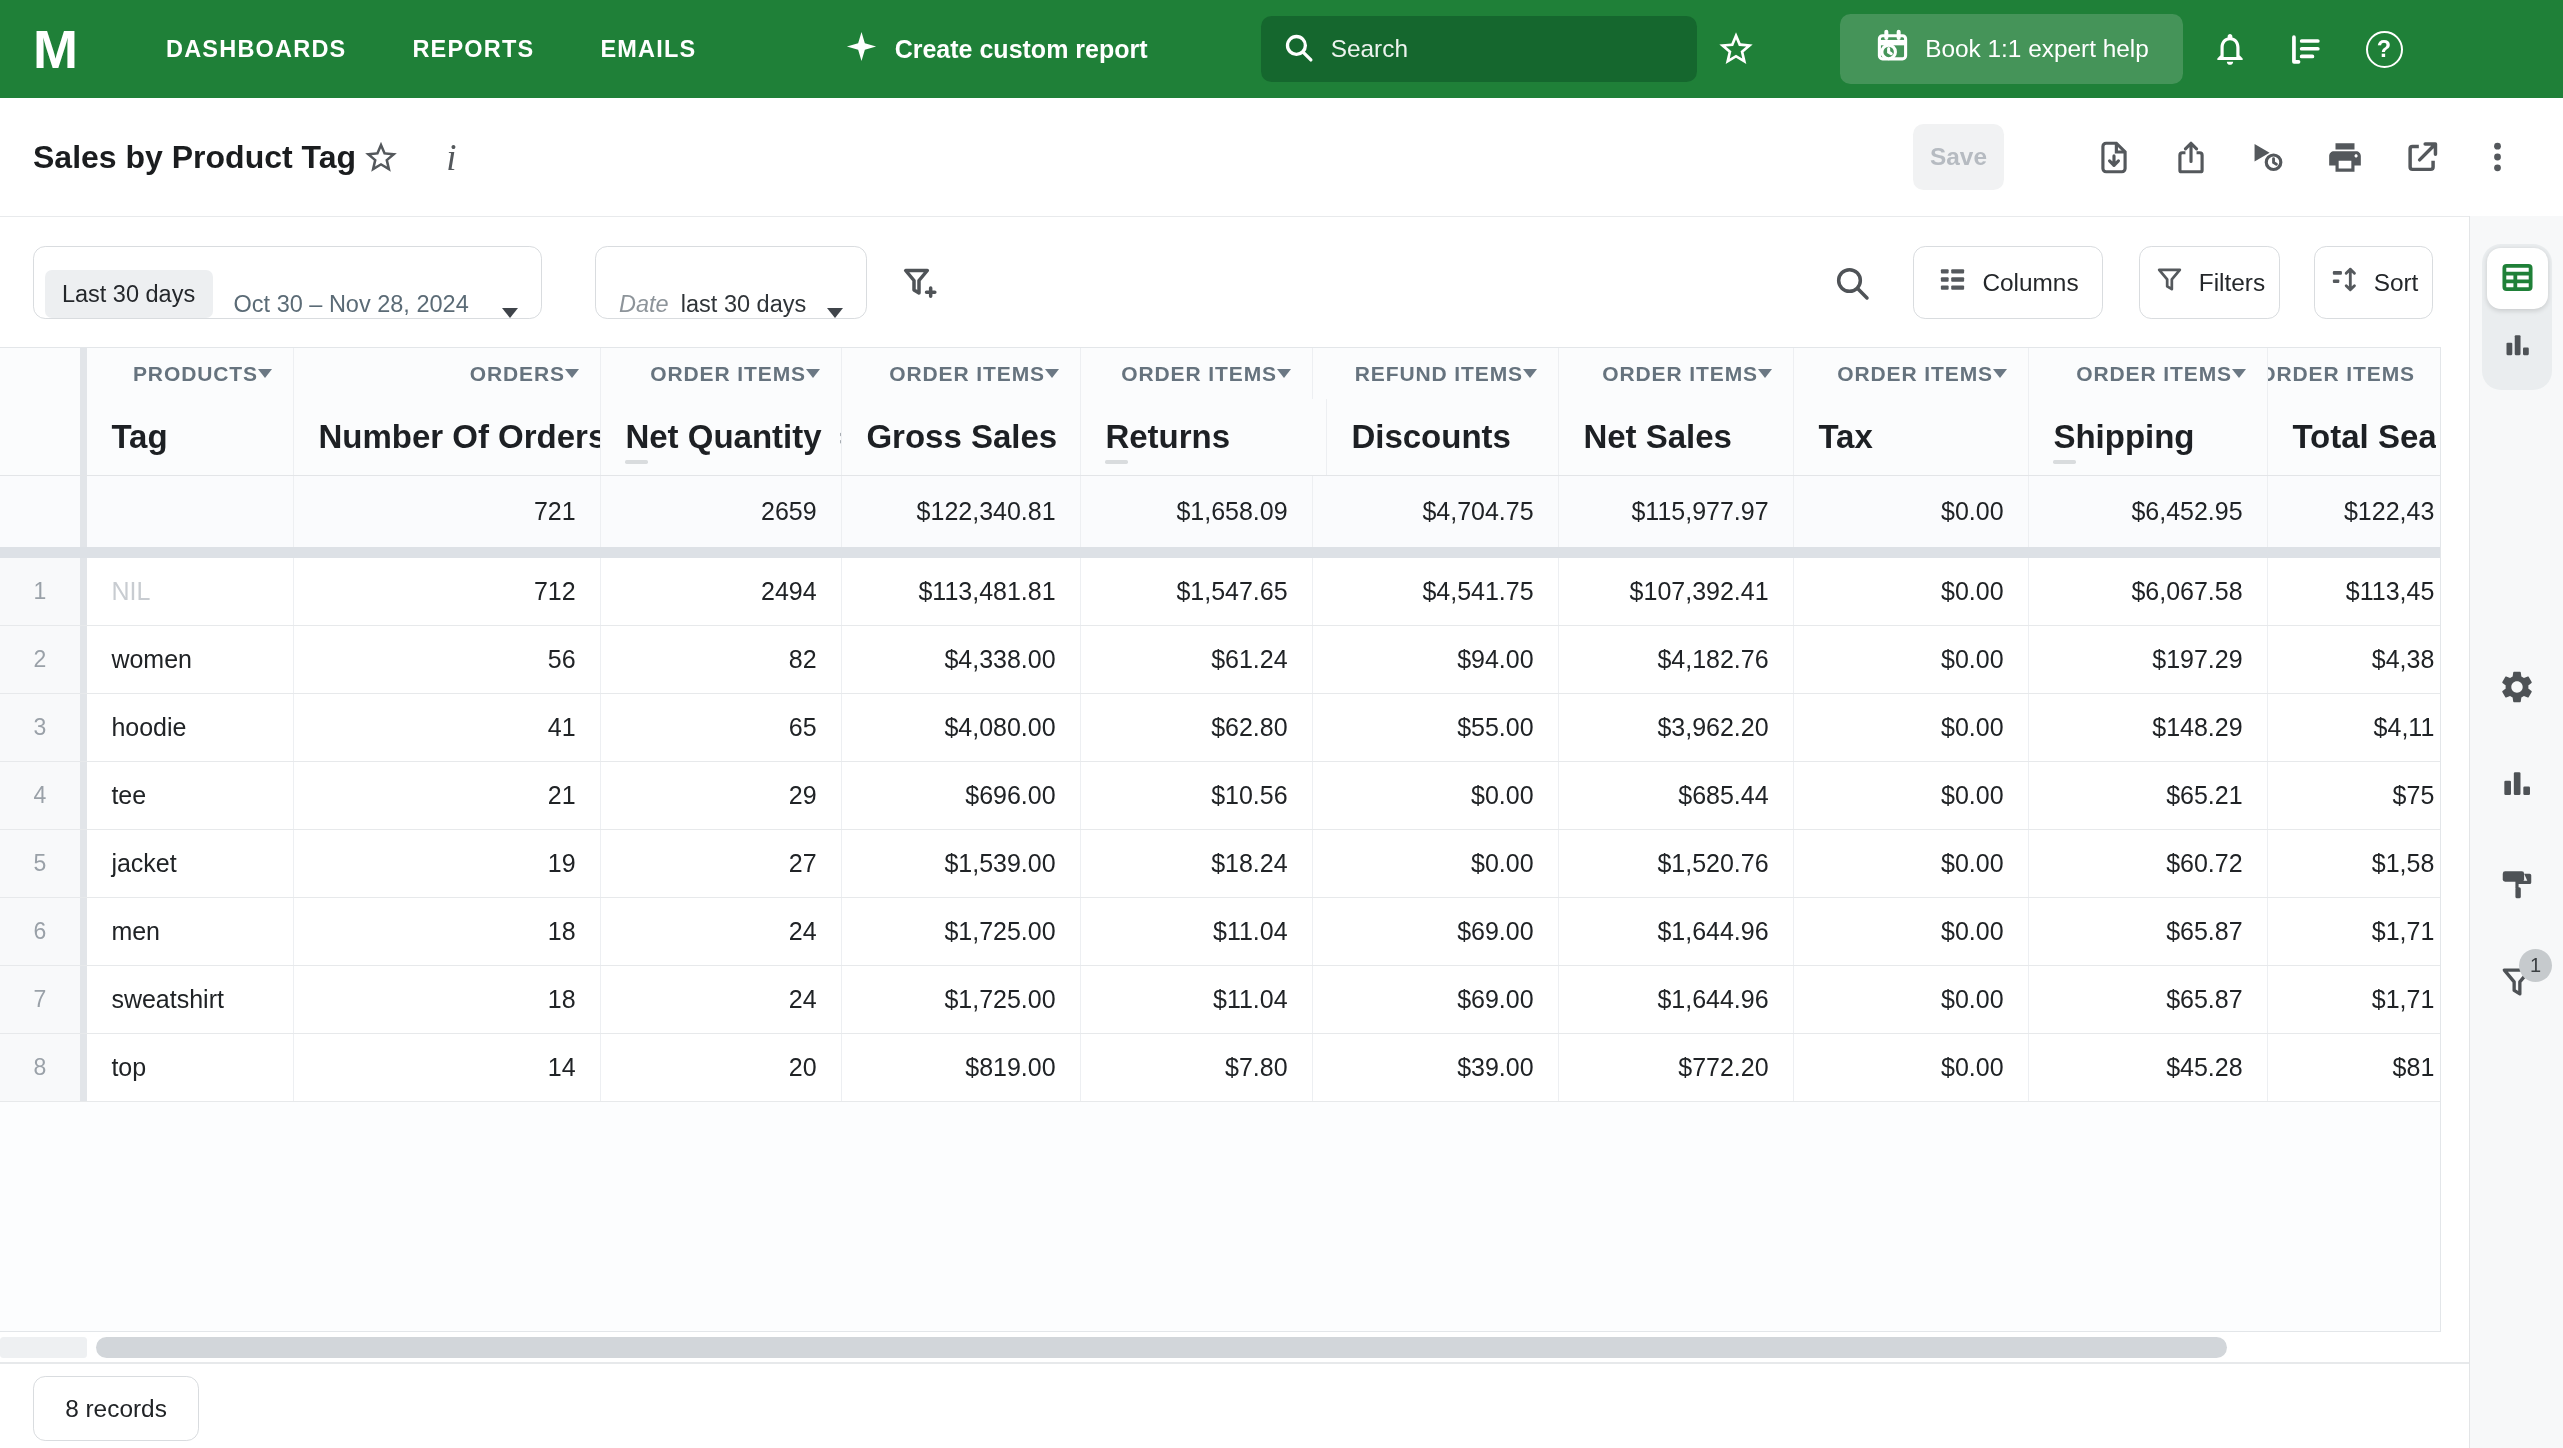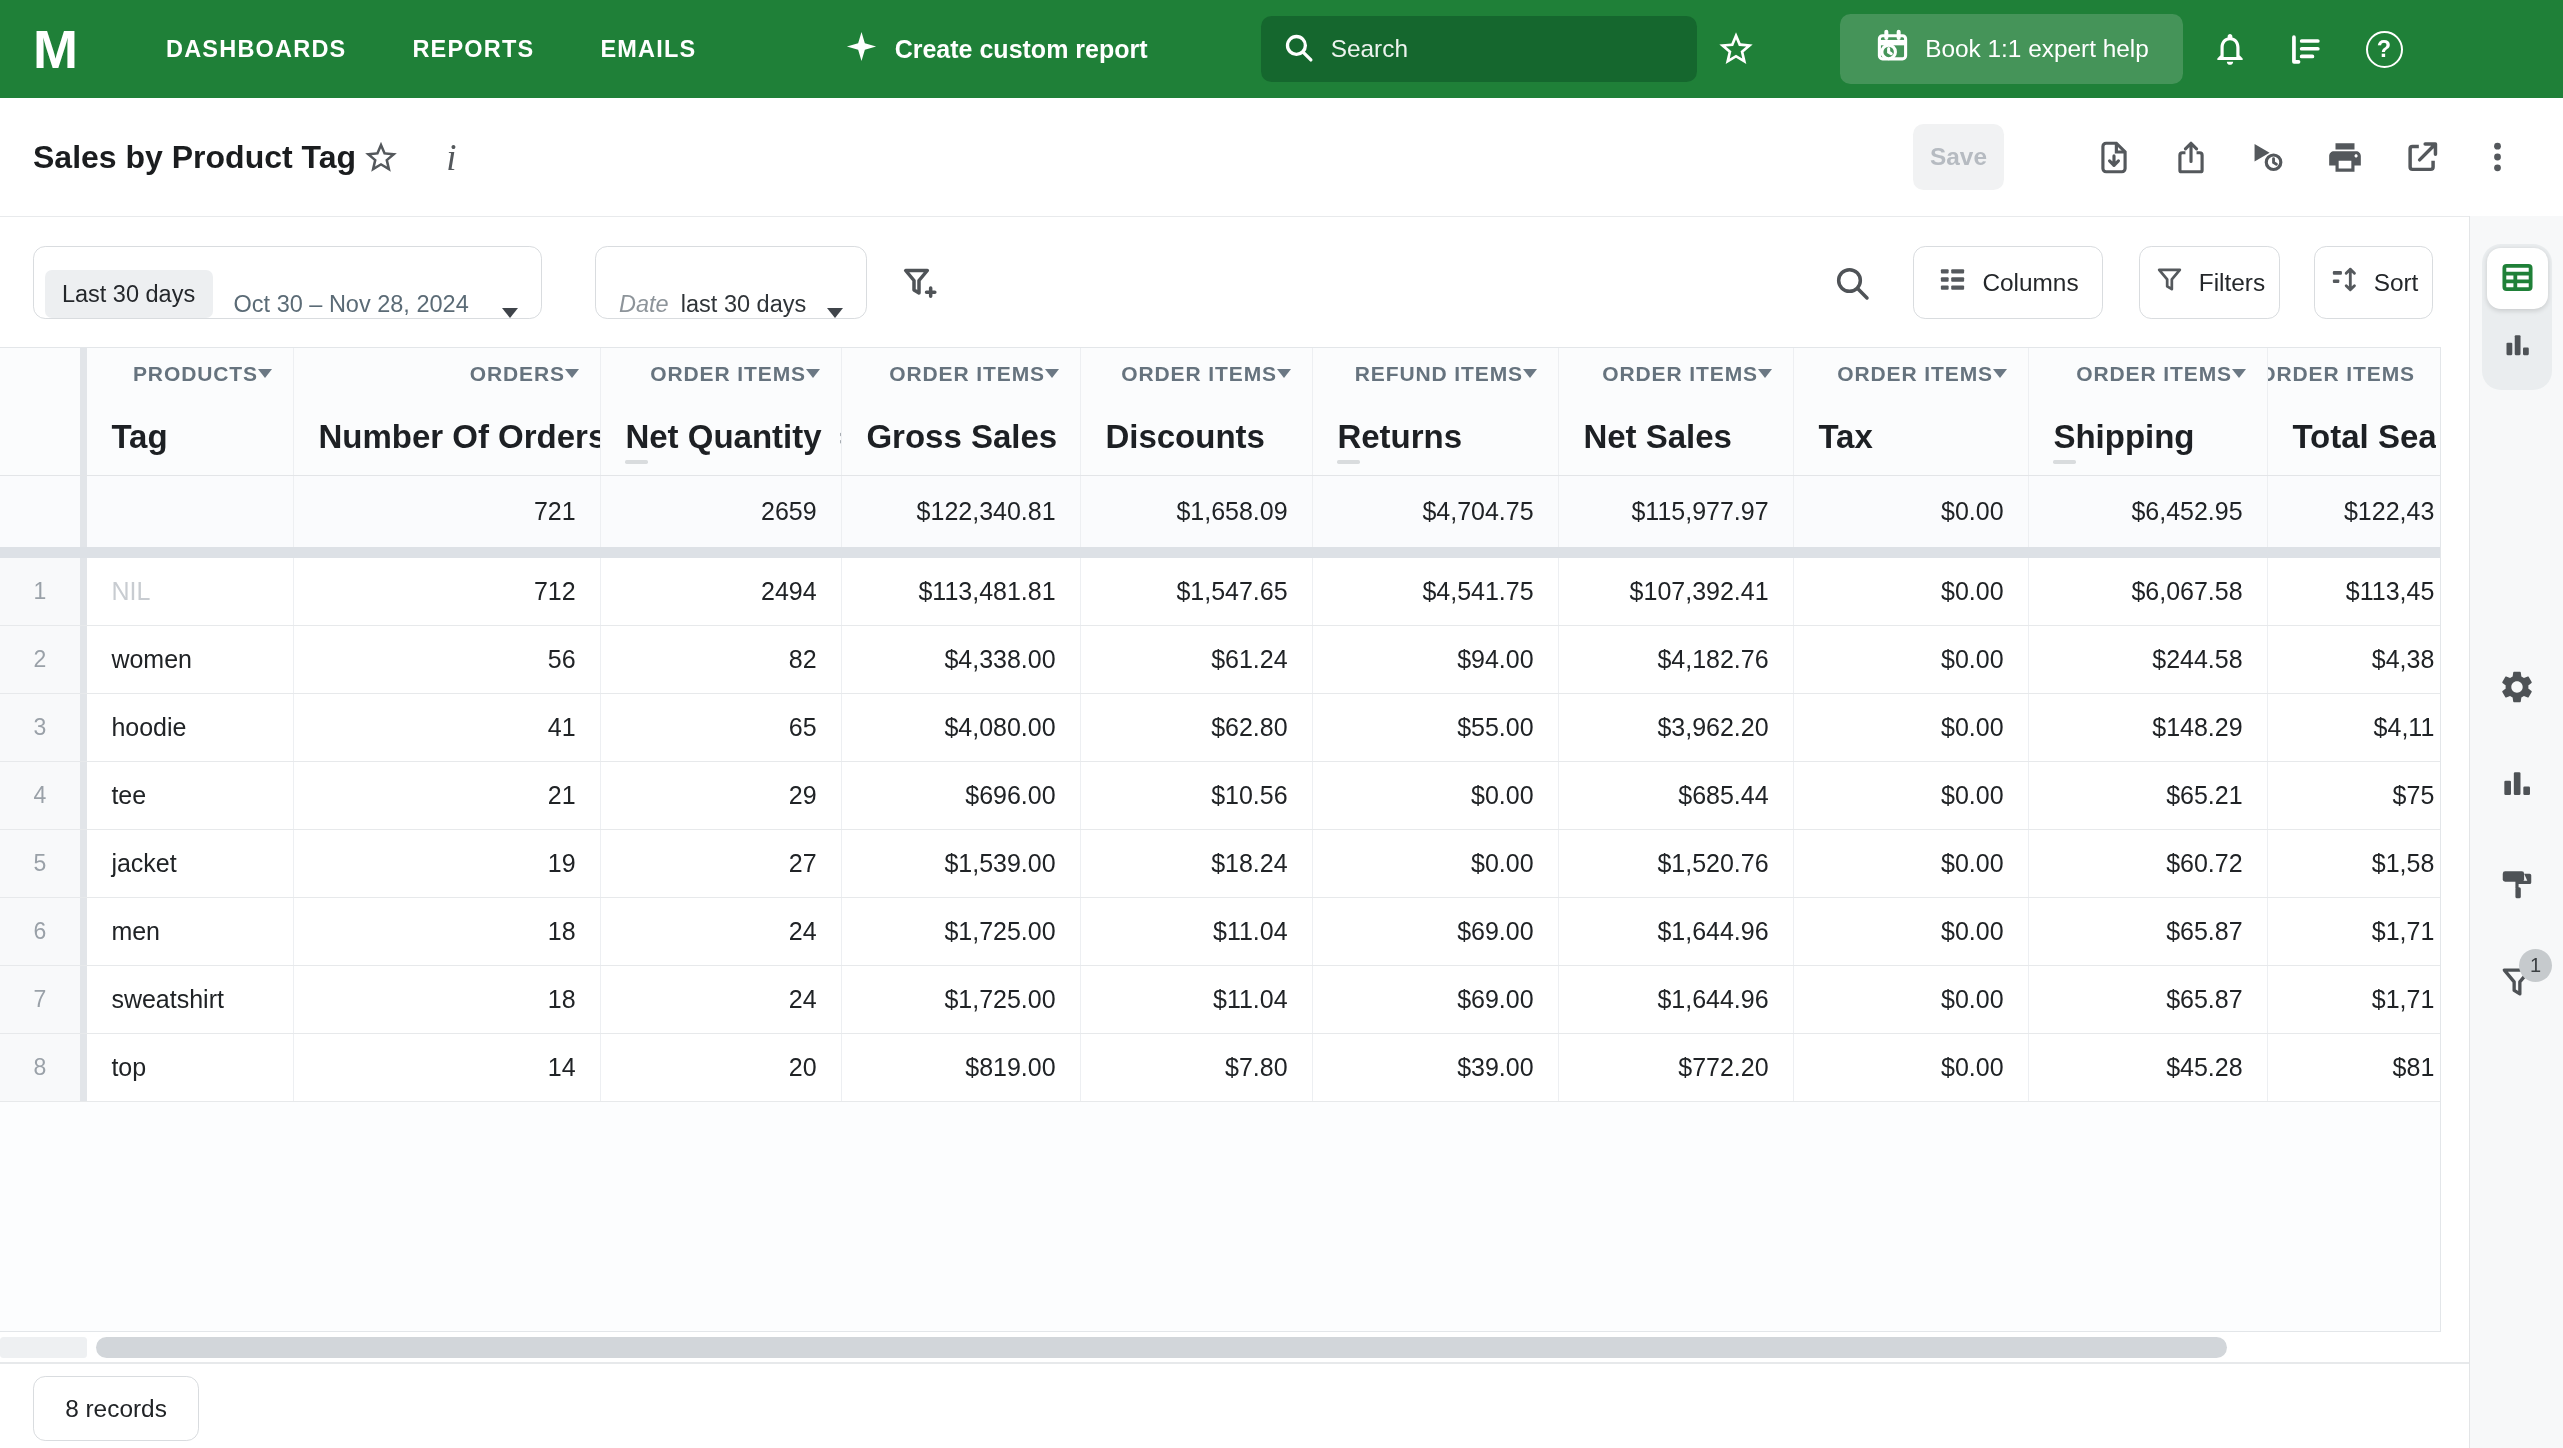--- a/index.html
+++ b/index.html
@@ -308,25 +308,25 @@
                 <rect x="4" y="4.8" width="4.6" height="2.6" rx="0.6"></rect>
                 <rect x="3" y="10" width="7" height="2.6" rx="0.6"></rect>
                 <rect x="3" y="15.2" width="7" height="2.6" rx="0.6"></rect>
               </g>
               <path d="M16.8 19.5V6.5M13.8 9.5l3-3 3 3" fill="none" stroke="#7b828a" stroke-width="2.2" stroke-linecap="round" stroke-linejoin="round"></path>
             </svg></span>
         </div>
         <div class="cell hcell" style="width:239px">
           <span class="hlabel">Gross Sales</span>
         </div>
+        <div class="cell hcell" style="width:246px">
+          <span class="hlabel ul-mark">Returns</span>
+        </div>
         <div class="cell hcell" style="width:232px">
           <span class="hlabel">Discounts</span>
-        </div>
-        <div class="cell hcell" style="width:246px">
-          <span class="hlabel ul-mark">Returns</span>
         </div>
         <div class="cell hcell" style="width:235px">
           <span class="hlabel">Net Sales</span>
         </div>
         <div class="cell hcell" style="width:235px">
           <span class="hlabel">Tax</span>
         </div>
         <div class="cell hcell" style="width:239px">
           <span class="hlabel ul-mark">Shipping</span>
         </div>
@@ -364,21 +364,21 @@
       <div class="trow data-row">
         <div class="cell rn">2</div>
         <div class="cell vcell al" style="width:207px">women</div>
         <div class="cell vcell ar" style="width:307px">56</div>
         <div class="cell vcell ar" style="width:241px">82</div>
         <div class="cell vcell ar" style="width:239px">$4,338.00</div>
         <div class="cell vcell ar" style="width:232px">$61.24</div>
         <div class="cell vcell ar" style="width:246px">$94.00</div>
         <div class="cell vcell ar" style="width:235px">$4,182.76</div>
         <div class="cell vcell ar" style="width:235px">$0.00</div>
-        <div class="cell vcell ar" style="width:239px">$244.58</div>
+        <div class="cell vcell ar" style="width:239px">$197.29</div>
         <div class="cell vcell ar clip" style="width:168px">$4,38</div>
       </div>
       <div class="trow data-row">
         <div class="cell rn">3</div>
         <div class="cell vcell al" style="width:207px">hoodie</div>
         <div class="cell vcell ar" style="width:307px">41</div>
         <div class="cell vcell ar" style="width:241px">65</div>
         <div class="cell vcell ar" style="width:239px">$4,080.00</div>
         <div class="cell vcell ar" style="width:232px">$62.80</div>
         <div class="cell vcell ar" style="width:246px">$55.00</div>

